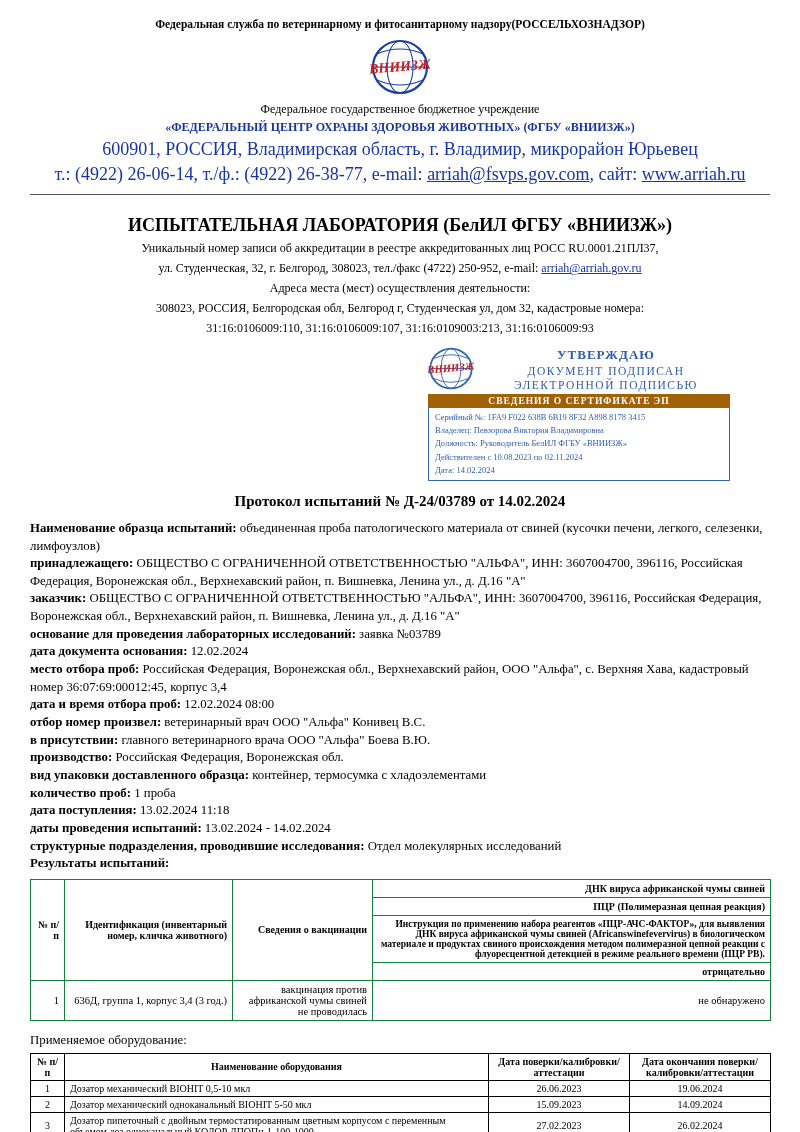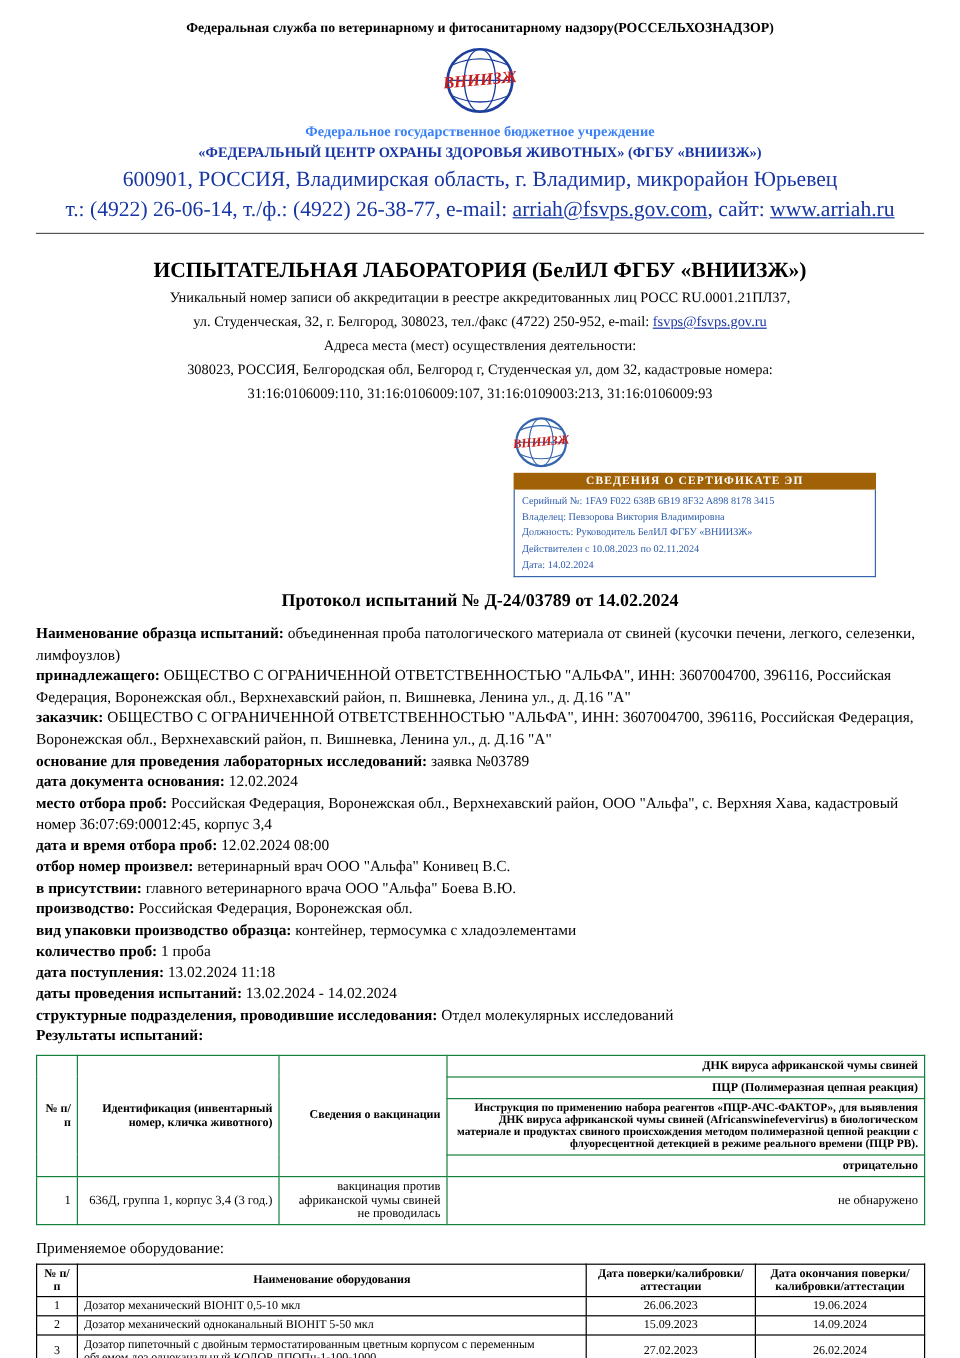--- a/index.html
+++ b/index.html
@@ -10,21 +10,21 @@
     color:#000;
   }
   .page {
     width:800px; min-height:1132px;
     padding:14px 30px 6px 30px;
     position:relative;
   }
   .center { text-align:center; }
   .agency-line { font-weight:bold; font-size:11.5px; margin-top:4px; }
   .logo-wrap { display:flex; justify-content:center; margin:8px 0 6px; }
-  .org-type { font-weight:bold; font-size:12px; color:#3b82f6; margin-top:1px; }
+  .org-type { font-weight:normal; font-size:12px; color:#000000; margin-top:1px; }
   .org-name { font-weight:bold; font-size:12px; color:#1736a4; margin-top:3px; }
   .org-addr, .org-contacts { font-size:18px; color:#1736a4; margin-top:4px; }
   a.doc-link { color:#1736a4; text-decoration:underline; }
   .head-rule { border:none; border-top:1.5px solid #555; margin:9px 0 10px; }
   .lab-title { font-weight:bold; font-size:18px; margin-top:20px; }
   .lab-line { font-size:12px; margin-top:5px; }
   
   .stamp {
     width:302px;
     margin:10px 40px 4px auto;
@@ -85,35 +85,40 @@
 
   <div class="org-type center">Федеральное государственное бюджетное учреждение</div>
   <div class="org-name center">«ФЕДЕРАЛЬНЫЙ ЦЕНТР ОХРАНЫ ЗДОРОВЬЯ ЖИВОТНЫХ» (ФГБУ «ВНИИЗЖ»)</div>
   <div class="org-addr center">600901, РОССИЯ, Владимирская область, г. Владимир, микрорайон Юрьевец</div>
   <div class="org-contacts center"><span>т.: (4922) 26-06-14, т./ф.: (4922) 26-38-77, e-mail: </span><a class="doc-link" href="#">arriah@fsvps.gov.com</a><span>, сайт: </span><a class="doc-link" href="#">www.arriah.ru</a></div>
 
   <hr class="head-rule">
 
   <div class="lab-title center">ИСПЫТАТЕЛЬНАЯ ЛАБОРАТОРИЯ (БелИЛ ФГБУ «ВНИИЗЖ»)</div>
   <div class="lab-line center">Уникальный номер записи об аккредитации в реестре аккредитованных лиц РОСС RU.0001.21ПЛ37,</div>
-  <div class="lab-line center"><span>ул. Студенческая, 32, г. Белгород, 308023, тел./факс (4722) 250-952, e-mail: </span><a class="doc-link" href="#">fsvps@fsvps.gov.ru</a></div>
+  <div class="lab-line center"><span>ул. Студенческая, 32, г. Белгород, 308023, тел./факс (4722) 250-952, e-mail: </span><a class="doc-link" href="#">arriah@arriah.gov.ru</a></div>
   <div class="lab-line center">Адреса места (мест) осуществления деятельности:</div>
   <div class="lab-line center">308023, РОССИЯ, Белгородская обл, Белгород г, Студенческая ул, дом 32, кадастровые номера:</div>
   <div class="lab-line center">31:16:0106009:110, 31:16:0106009:107, 31:16:0109003:213, 31:16:0106009:93</div>
 
   <div class="stamp">
     <div class="stamp-top">
       <svg viewBox="0 0 60 58" width="46" height="45">
         <ellipse cx="30" cy="29" rx="27" ry="26" fill="#ffffff" stroke="#3565ae" stroke-width="2.4"></ellipse>
         <ellipse cx="30" cy="29" rx="13" ry="26" fill="none" stroke="#3565ae" stroke-width="1.2"></ellipse>
         <line x1="3.5" y1="29" x2="56.5" y2="29" stroke="#3565ae" stroke-width="1.2"></line>
         <path d="M7 16 Q30 6 53 16" fill="none" stroke="#3565ae" stroke-width="1.2"></path>
         <path d="M7 42 Q30 52 53 42" fill="none" stroke="#3565ae" stroke-width="1.2"></path>
         <text x="30" y="33" text-anchor="middle" font-size="14" font-style="italic" font-weight="bold" fill="#c81d1d" transform="rotate(-5 30 29)">ВНИИЗЖ</text>
       </svg>
+      <div class="stamp-head">
+        <div class="stamp-approve">УТВЕРЖДАЮ</div>
+        <div class="stamp-line">ДОКУМЕНТ ПОДПИСАН</div>
+        <div class="stamp-line">ЭЛЕКТРОННОЙ ПОДПИСЬЮ</div>
+      </div>
     </div>
     <div class="stamp-bar">СВЕДЕНИЯ О СЕРТИФИКАТЕ ЭП</div>
     <div class="stamp-info">
       <div>Серийный №: 1FA9 F022 638B 6B19 8F32 A898 8178 3415</div>
       <div>Владелец: Певзорова Виктория Владимировна</div>
       <div>Должность: Руководитель БелИЛ ФГБУ «ВНИИЗЖ»</div>
       <div>Действителен с 10.08.2023 по 02.11.2024</div>
       <div>Дата: 14.02.2024</div>
     </div>
   </div>
@@ -123,21 +128,21 @@
   <p class="field"><b>Наименование образца испытаний:</b><span> объединенная проба патологического материала от свиней (кусочки печени, легкого, селезенки, лимфоузлов)</span></p>
   <p class="field"><b>принадлежащего:</b><span> ОБЩЕСТВО С ОГРАНИЧЕННОЙ ОТВЕТСТВЕННОСТЬЮ "АЛЬФА", ИНН: 3607004700, 396116, Российская Федерация, Воронежская обл., Верхнехавский район, п. Вишневка, Ленина ул., д. Д.16 "А"</span></p>
   <p class="field"><b>заказчик:</b><span> ОБЩЕСТВО С ОГРАНИЧЕННОЙ ОТВЕТСТВЕННОСТЬЮ "АЛЬФА", ИНН: 3607004700, 396116, Российская Федерация, Воронежская обл., Верхнехавский район, п. Вишневка, Ленина ул., д. Д.16 "А"</span></p>
   <p class="field"><b>основание для проведения лабораторных исследований:</b><span> заявка №03789</span></p>
   <p class="field"><b>дата документа основания:</b><span> 12.02.2024</span></p>
   <p class="field"><b>место отбора проб:</b><span> Российская Федерация, Воронежская обл., Верхнехавский район, ООО "Альфа", с. Верхняя Хава, кадастровый номер 36:07:69:00012:45, корпус 3,4</span></p>
   <p class="field"><b>дата и время отбора проб:</b><span> 12.02.2024 08:00</span></p>
   <p class="field"><b>отбор номер произвел:</b><span> ветеринарный врач ООО "Альфа" Конивец В.С.</span></p>
   <p class="field"><b>в присутствии:</b><span> главного ветеринарного врача ООО "Альфа" Боева В.Ю.</span></p>
   <p class="field"><b>производство:</b><span> Российская Федерация, Воронежская обл.</span></p>
-  <p class="field"><b>вид упаковки производство образца:</b><span> контейнер, термосумка с хладоэлементами</span></p>
+  <p class="field"><b>вид упаковки доставленного образца:</b><span> контейнер, термосумка с хладоэлементами</span></p>
   <p class="field"><b>количество проб:</b><span> 1 проба</span></p>
   <p class="field"><b>дата поступления:</b><span> 13.02.2024 11:18</span></p>
   <p class="field"><b>даты проведения испытаний:</b><span> 13.02.2024 - 14.02.2024</span></p>
   <p class="field"><b>структурные подразделения, проводившие исследования:</b><span> Отдел молекулярных исследований</span></p>
   <p class="field"><b>Результаты испытаний:</b></p>
 
   <table class="results-table">
     <colgroup>
         <col style="width:34px">
         <col style="width:168px">

